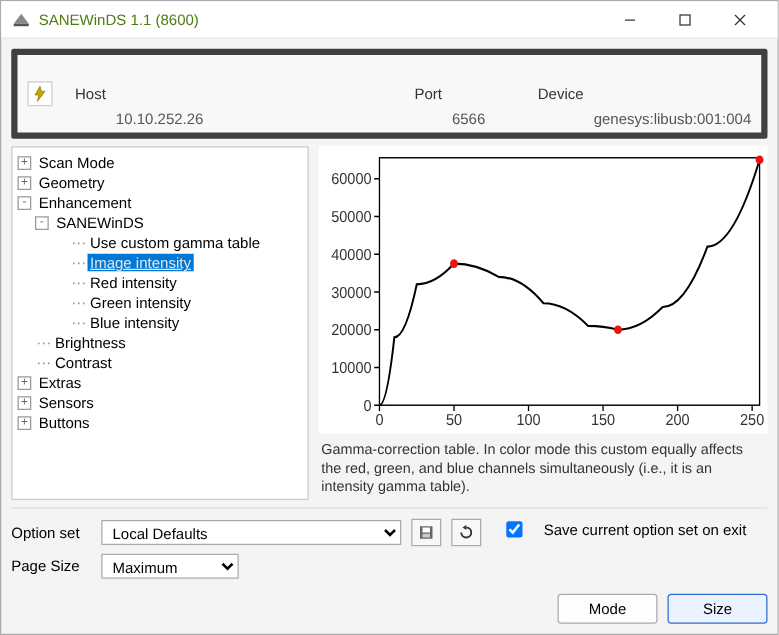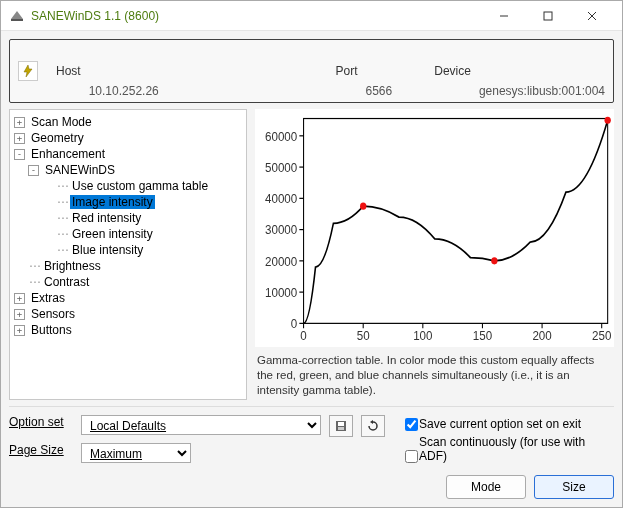--- a/index.html
+++ b/index.html
@@ -3,43 +3,43 @@
 <meta charset="utf-8">
 <style>
   * { box-sizing: border-box; margin: 0; padding: 0; }
   body { font-family: "Segoe UI", Tahoma, sans-serif; font-size: 12px; background: #f0f0f0; color: #000; }
   .window { width: 623px; height: 508px; background: #f4f4f4; border: 1px solid #aaa; display: flex; flex-direction: column; }
   .titlebar { height: 30px; display: flex; align-items: center; padding: 0 8px; background: #fff; border-bottom: 1px solid #e5e5e5; }
   .titlebar .app-icon { width: 16px; height: 16px; margin-right: 6px; display: inline-flex; align-items: center; justify-content: center; }
   .titlebar .title { flex: 1; font-size: 12px; color: #4d7c0f; }
   .titlebar .winbtn { width: 44px; height: 30px; display: inline-flex; align-items: center; justify-content: center; color: #555; }
   .content { flex: 1; padding: 8px; display: flex; flex-direction: column; gap: 6px; }
-  .toolbar { border: 1px solid #404040; background: #f8f8f8; padding: 4px 8px; display: flex; align-items: center; gap: 18px; border-radius: 2px; }
+  .toolbar { border: 5px solid #404040; background: #f8f8f8; padding: 4px 8px; display: flex; align-items: center; gap: 18px; border-radius: 2px; }
   .toolbar .label { color: #333; }
   .toolbar .value { color: #555; margin-top: 40px; }
   .main { flex: 1; display: flex; gap: 8px; min-height: 0; }
   .tree-panel { width: 238px; border: 1px solid #c8c8c8; background: #fff; padding: 4px 2px; overflow: auto; }
   .tree ul { list-style: none; }
   .tree li { white-space: nowrap; }
   .tree .row { display: flex; align-items: center; height: 16px; padding: 0 2px; }
   .tree .exp { width: 11px; height: 11px; border: 1px solid #999; display: inline-flex; align-items: center; justify-content: center; font-size: 9px; line-height: 1; color: #666; margin-right: 4px; font-family: monospace; cursor: pointer; }
   .tree .dots { width: 14px; display: inline-block; text-align: center; color: #999; }
   .tree .lbl { padding: 0 2px; }
-  .tree .selected { background: #0078d7; color: #000000; }
+  .tree .selected { background: #0078d7; color: #e5e5e5; text-decoration: underline; }
   .tree .sub1 { padding-left: 14px; }
   .tree .sub2 { padding-left: 28px; }
   .graph-panel { flex: 1; display: flex; flex-direction: column; }
   .graph-box { flex: 1; background: #fff; position: relative; }
   .graph-desc { padding: 6px 2px 2px 2px; color: #333; font-size: 11.5px; line-height: 1.3; }
   .bottom { border-top: 1px solid #ddd; padding-top: 8px; display: flex; flex-direction: column; gap: 8px; }
-  .form-row { display: flex; align-items: flex-start; gap: 8px; text-decoration: underline; }
+  .form-row { display: flex; align-items: center; gap: 8px; }
   .form-row label { width: 64px; }
   select, input[type=text] { font: inherit; border: 1px solid #aaa; background: #fff; padding: 2px 4px; height: 20px; }
   .iconbtn { width: 24px; height: 22px; border: 1px solid #aaa; background: #f8f8f8; display: inline-flex; align-items: center; justify-content: center; cursor: pointer; }
-  .chk-row { display: flex; align-items: flex-end; gap: 1px; }
+  .chk-row { display: flex; align-items: flex-start; gap: 17px; }
   .button-row { display: flex; justify-content: flex-end; gap: 8px; padding: 4px 8px 8px 0; }
   .btn { min-width: 80px; height: 24px; border: 1px solid #aaa; background: #fdfdfd; border-radius: 3px; cursor: pointer; font: inherit; }
   .btn.primary { border: 1px solid #2a6fd6; background: #eaf3ff; }
   .flex-spacer { flex: 1; }
   svg text { font-family: inherit; font-size: 11px; fill: #333; }
   .tool-icon { width: 20px; height: 20px; display: inline-flex; align-items: center; justify-content: center; border: 1px solid #ccc; background: #fff; }
 </style>
 </head>
 <body>
 
@@ -253,24 +253,20 @@
           <div class="form-row">
             <label>Page Size</label>
             <select style="width:110px"><option>Maximum</option></select>
           </div>
         </div>
         <div style="display:flex;flex-direction:column;gap:4px;margin-top:2px">
           <div class="chk-row">
             <input type="checkbox" id="c1" checked="" style="">
             <label for="c1">Save current option set on exit</label>
           </div>
-          <div class="chk-row">
-            <input type="checkbox" id="c2" style="">
-            <label for="c2">Scan continuously (for use with ADF)</label>
-          </div>
         </div>
       </div>
     </div>
   </div>
 
   <div class="button-row">
     <button class="btn">Mode</button>
     <button class="btn primary">Size</button>
   </div>
 

